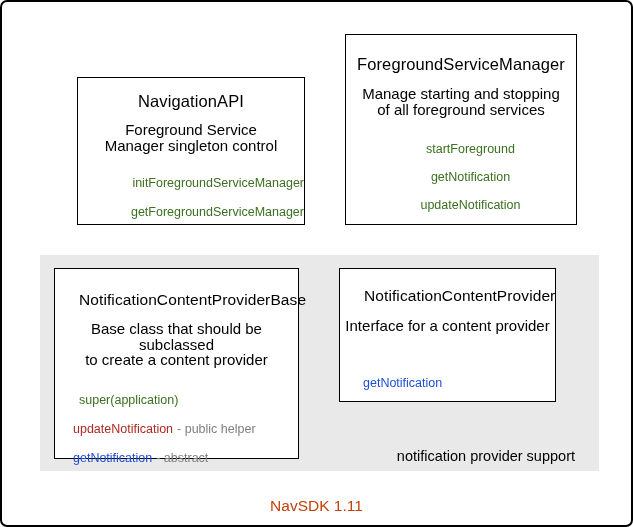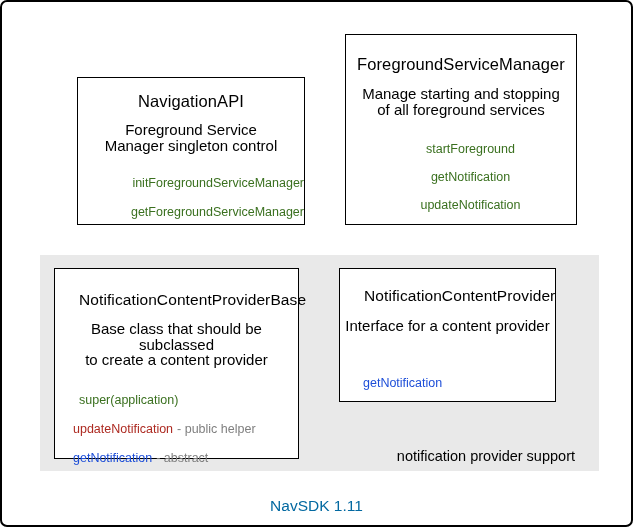--- a/index.html
+++ b/index.html
@@ -82,21 +82,21 @@
   #box-ncp { left: 299px; top: 13px; width: 217px; height: 134px; }
   #box-ncp .box-title { margin-top: 18px; }
   #box-ncp .box-desc  { margin-top: 13px; }
   #box-ncp .methods   { margin-top: 42px; padding-left: 23px; }
 
   .footer-caption {
     position: absolute;
     left: 0; top: 495px; width: 100%;
     text-align: center;
     font-size: 15.5px;
-    color: #0369a1;
+    color: #c2410c;
   }
 </style>
 </head>
 <body>
 
 <div class="canvas">
 
   <div class="box" id="box-navigation-api">
     <div class="box-title">NavigationAPI</div>
     <div class="box-desc">Foreground Service

